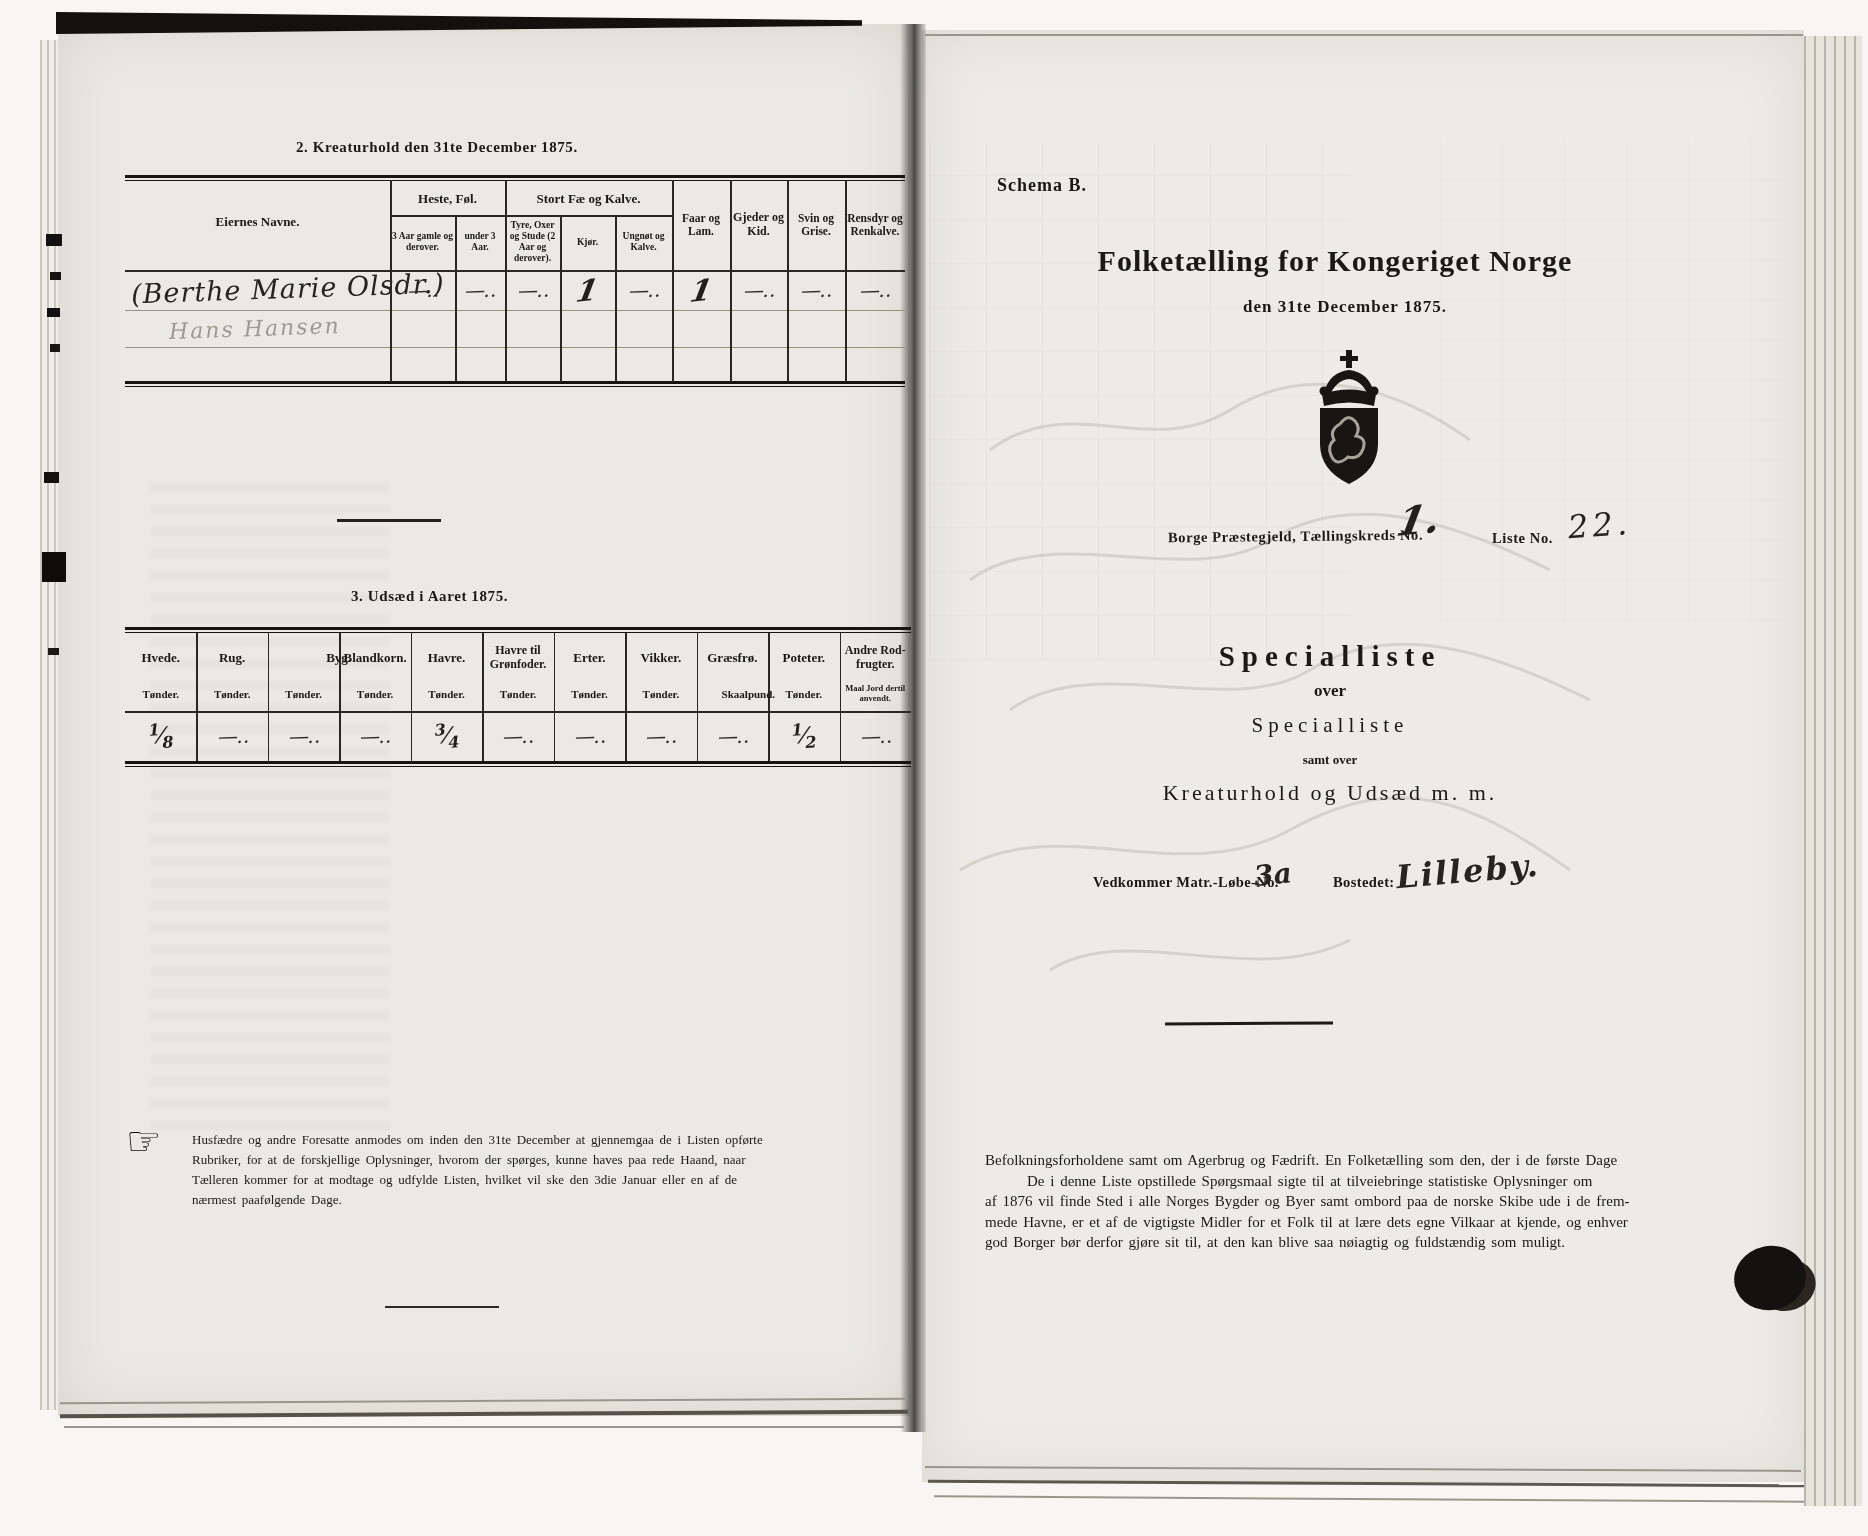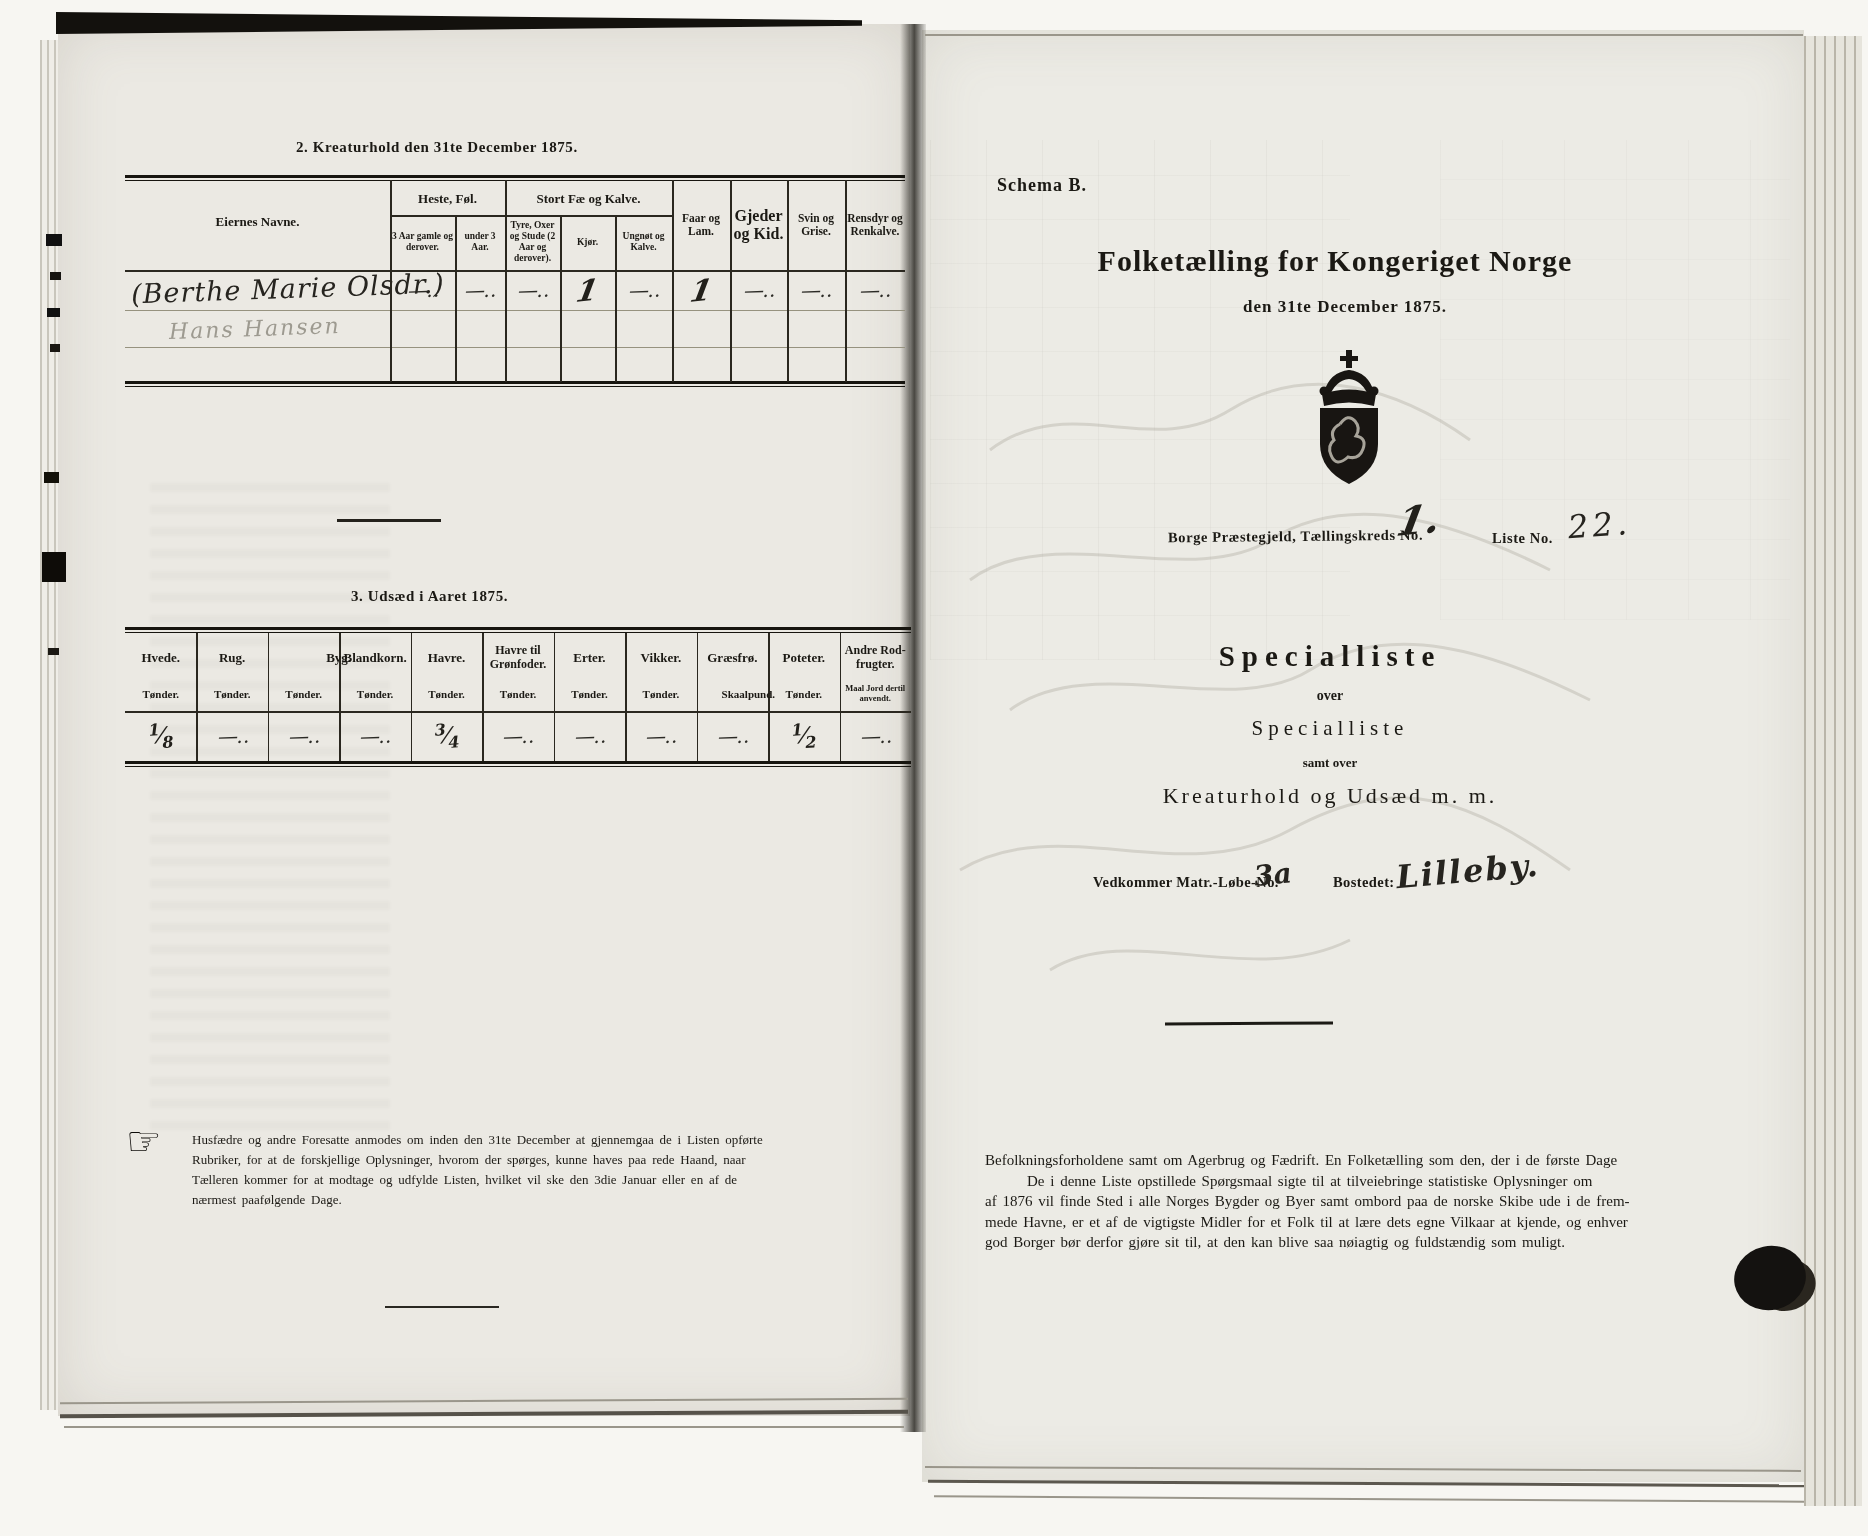--- a/index.html
+++ b/index.html
@@ -113,21 +113,21 @@
       <div class="hcell printed" style="left: 267px; top: 10px; width: 111px; height: 28px; font-size: 13px;">Heste, Føl.</div>
       <div style="position: absolute; left: 265px; top: 40px; width: 115px; height: 1.5px; background: rgb(42, 39, 31);"></div>
       <div class="hcell printed" style="left: 382px; top: 10px; width: 163px; height: 28px; font-size: 13px;">Stort Fæ og Kalve.</div>
       <div style="position: absolute; left: 380px; top: 40px; width: 167px; height: 1.5px; background: rgb(42, 39, 31);"></div>
       <div class="hcell printed" style="left: 267px; top: 44px; width: 61px; height: 46px; font-size: 9.5px;">3 Aar gamle og derover.</div>
       <div class="hcell printed" style="left: 332px; top: 44px; width: 46px; height: 46px; font-size: 9.5px;">under 3 Aar.</div>
       <div class="hcell printed" style="left: 382px; top: 44px; width: 51px; height: 46px; font-size: 9.5px;">Tyre, Oxer og Stude (2 Aar og derover).</div>
       <div class="hcell printed" style="left: 437px; top: 44px; width: 51px; height: 46px; font-size: 9.5px;">Kjør.</div>
       <div class="hcell printed" style="left: 492px; top: 44px; width: 53px; height: 46px; font-size: 9.5px;">Ungnøt og Kalve.</div>
       <div class="hcell printed" style="left: 549px; top: 18px; width: 54px; height: 64px; font-size: 11.5px;">Faar og Lam.</div>
-      <div class="hcell printed" style="left: 607px; top: 18px; width: 53px; height: 64px; font-size: 16px;">Gjeder og Kid.</div>
+      <div class="hcell printed" style="left: 607px; top: 18px; width: 53px; height: 64px; font-size: 12px;">Gjeder og Kid.</div>
       <div class="hcell printed" style="left: 664px; top: 18px; width: 54px; height: 64px; font-size: 11.5px;">Svin og Grise.</div>
       <div class="hcell printed" style="left: 722px; top: 18px; width: 56px; height: 64px; font-size: 11.5px;">Rensdyr og Renkalve.</div>
       <div class="vcell" style="left: 267px; top: 96px; width: 61px; height: 38px;">
         <span class="dash">—‥</span>
       </div>
       <div class="vcell" style="left: 332px; top: 96px; width: 46px; height: 38px;">
         <span class="dash">—‥</span>
       </div>
       <div class="vcell" style="left: 382px; top: 96px; width: 51px; height: 38px;">
         <span class="dash">—‥</span>
@@ -258,21 +258,21 @@
     <path d="M30 74 q8 -11 15 -3 q6 7 1 15 q11 2 7 13 q-4 11 -15 8 q-12 11 -17 -2 q-4 -9 3 -15 q-5 -10 6 -16" fill="none" stroke="#b7b3a8" stroke-width="3" opacity=".9"></path>
   </svg>
 
   <div class="abs printed b nowrap" style="left:1168px;top:528px;font-size:14.5px;letter-spacing:.6px;transform:rotate(-.6deg);">Borge Præstegjeld,  Tællingskreds No.</div>
   <div class="abs nowrap" style="left:1398px;top:496px;"><span class="hwone" style="font-size:40px;">1.</span></div>
   <div class="abs printed b nowrap" style="left:1492px;top:530px;font-size:14.5px;letter-spacing:.6px;">Liste No.</div>
   <div class="abs hw nowrap" style="left:1568px;top:506px;font-size:32px;letter-spacing:4px;transform:rotate(-4deg);">22.</div>
 
   <div class="abs ctr" style="left:1030px;top:640px;width:600px;">
     <div class="printed b nowrap" style="font-size:29px;letter-spacing:7px;">Specialliste</div>
-    <div class="printed b" style="font-size:14px;margin-top:15px;">over</div>
+    <div class="printed b" style="font-size:17px;margin-top:8px;">over</div>
     <div class="printed nowrap" style="font-size:21px;letter-spacing:5px;margin-top:12px;">Specialliste</div>
     <div class="printed b" style="font-size:13px;margin-top:14px;">samt over</div>
     <div class="printed nowrap" style="font-size:22px;letter-spacing:3px;margin-top:12px;">Kreaturhold og Udsæd m. m.</div>
   </div>
 
   <div class="abs printed b nowrap" style="left:1093px;top:874px;font-size:14.5px;letter-spacing:.4px;">Vedkommer Matr.-Løbe-No.</div>
   <div class="abs hw nowrap" style="left:1254px;top:858px;font-size:28px;font-weight:bold;transform:rotate(-6deg);">3a</div>
   <div class="abs printed b nowrap" style="left:1333px;top:874px;font-size:14.5px;letter-spacing:.4px;">Bostedet:</div>
   <div class="abs hw nowrap" style="left:1396px;top:852px;font-size:32px;font-weight:bold;letter-spacing:2px;transform:rotate(-5deg);">Lilleby.</div>
 

